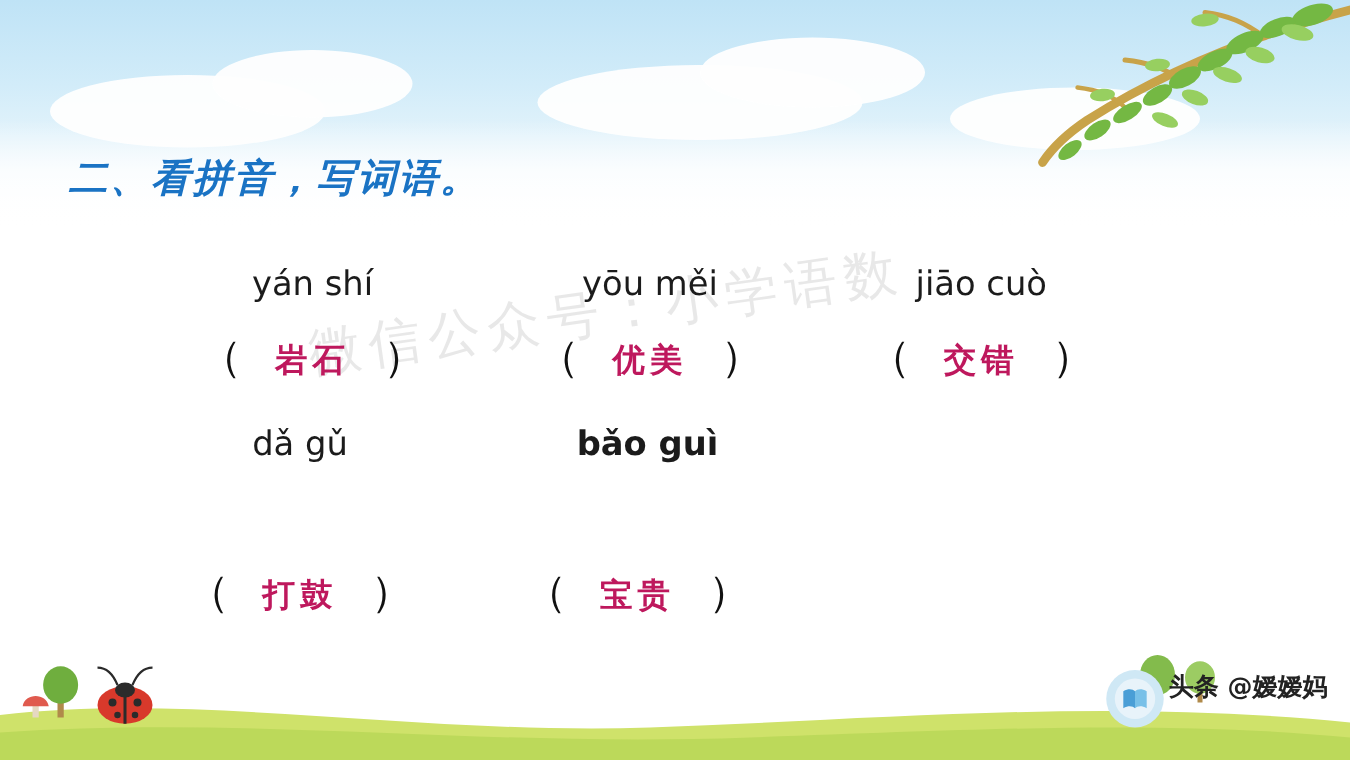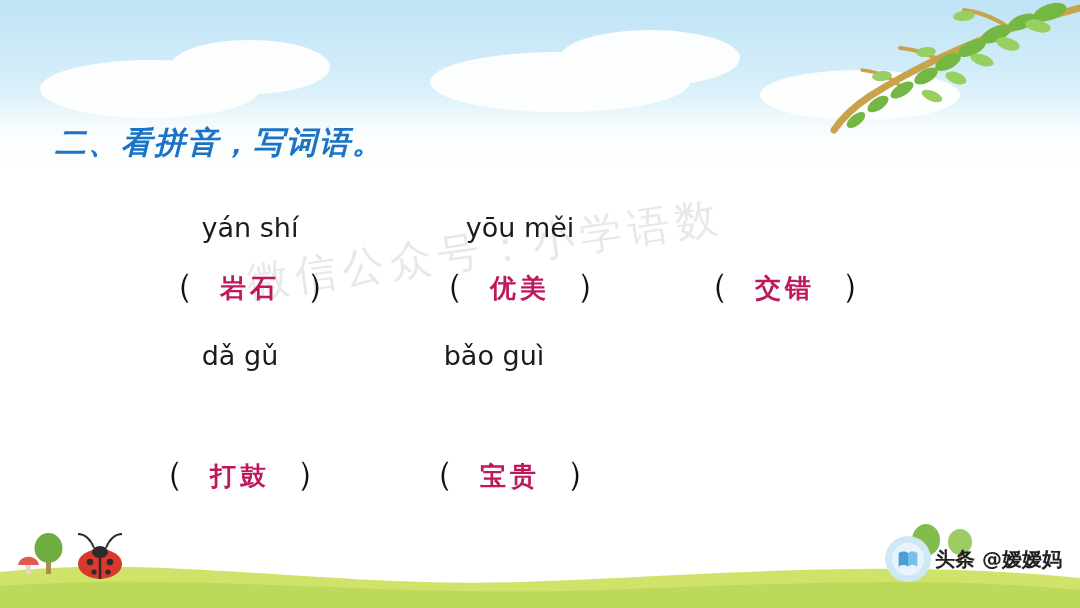--- a/index.html
+++ b/index.html
@@ -66,21 +66,21 @@
   .py{display:inline-block;}
   .paren{color:#111;font-size:34px;font-weight:400;}
   .word{
     color:#be185d;font-weight:bold;font-size:26px;letter-spacing:4px;
     margin:0 16px;
     font-family:"DejaVu Sans","Liberation Sans",sans-serif;
   }
   
   .logo{
     position:absolute;right:18px;bottom:26px;
-    display:flex;align-items:center;gap:4px;
+    display:flex;gap:4px;
   }
   .logo-badge{
     width:46px;height:46px;border-radius:50%;
     background:#cfe8f5;
     display:flex;align-items:center;justify-content:center;
     font-size:13px;color:#2b6ea8;font-weight:bold;
     font-family:"DejaVu Sans","Liberation Sans",sans-serif;
     line-height:1.05;text-align:center;
   }
   .logo-text{
@@ -133,20 +133,23 @@
 
   <div class="watermark">微信公众号：小学语数</div>
 
   <div class="pinyin-row" style="top:212px;">
     <div class="cell" style="left:120px;width:260px;">
       <span class="py">yán  shí</span>
     </div>
     <div class="cell" style="left:390px;width:260px;">
       <span class="py">yōu  měi</span>
     </div>
+    <div class="cell" style="left:655px;width:260px;">
+      <span class="py">jiāo  cuò</span>
+    </div>
   </div>
 
   <div class="answer-row" style="top:263px;">
     <div class="cell" style="left:120px;width:260px;">
       <span class="paren">（</span>
       <span class="word">岩石</span>
       <span class="paren">）</span>
     </div>
     <div class="cell" style="left:390px;width:260px;">
       <span class="paren">（</span>
@@ -157,21 +160,21 @@
       <span class="paren">（</span>
       <span class="word">交错</span>
       <span class="paren">）</span>
     </div>
   </div>
 
   <div class="pinyin-row" style="top:340px;">
     <div class="cell" style="left:110px;width:260px;">
       <span class="py">dǎ   gǔ</span>
     </div>
-    <div class="cell" style="left:364px;width:260px;">
+    <div class="cell" style="left:388px;width:260px;font-weight:bold;">
       <span class="py">bǎo  guì</span>
     </div>
   </div>
 
   <div class="answer-row" style="top:403px;margin-top:48px;">
     <div class="cell" style="left:110px;width:260px;">
       <span class="paren">（</span>
       <span class="word">打鼓</span>
       <span class="paren">）</span>
     </div>

